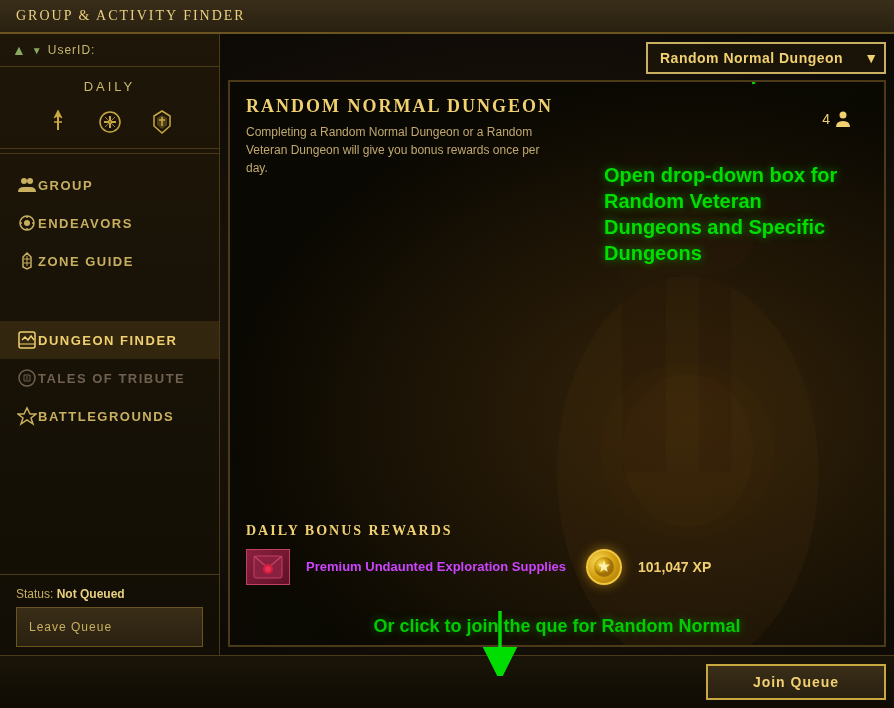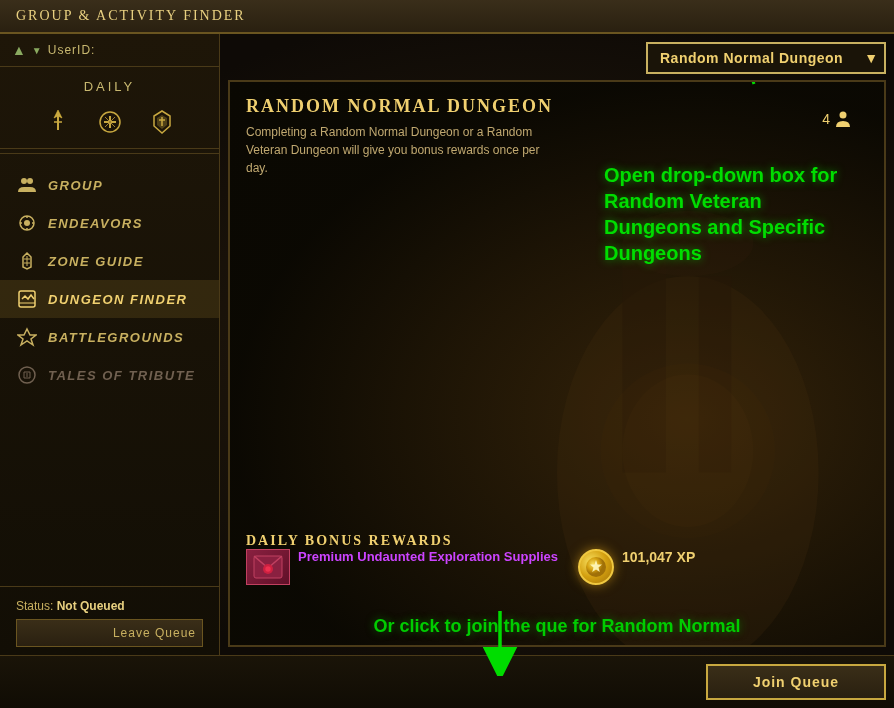--- a/index.html
+++ b/index.html
@@ -120,29 +120,28 @@
     }
 
     .nav-items {
       flex: 1;
       padding: 8px 0;
     }
 
     .nav-item {
       display: flex;
       align-items: center;
-      gap: 10px;
       padding: 8px 16px;
       cursor: pointer;
       position: relative;
-      font-style: italic;
     }
 
     .nav-item.active {
       background: rgba(200, 160, 60, 0.15);
+      margin-top: 41px;
     }
 
     .nav-item-icon {
       width: 22px;
       height: 22px;
       display: flex;
       align-items: center;
       justify-content: center;
       color: #c8b060;
       font-size: 16px;
@@ -180,27 +179,27 @@
     }
 
     .status-value {
       color: #e8d080;
       font-weight: bold;
       margin-top: 11px;
     }
 
     .leave-queue-btn {
       width: 100%;
-      padding: 6px;
+      padding: 12px;
       background: linear-gradient(180deg, #3a2e18 0%, #2a2010 100%);
       border: 1px solid #6a5520;
       color: #c8b060;
       font-size: 12px;
       cursor: pointer;
-      text-align: right;
+      text-align: left;
       letter-spacing: 1px;
     }
 
     
     .main-panel {
       flex: 1;
       display: flex;
       flex-direction: column;
       padding: 8px;
       position: relative;
@@ -325,33 +324,34 @@
       left: 16px;
       right: 16px;
     }
 
     .daily-bonus-title {
       color: #f0d070;
       font-size: 14px;
       font-weight: bold;
       letter-spacing: 2px;
       text-transform: uppercase;
+      margin-bottom: 10px;
       font-family: 'Georgia', serif;
     }
 
     .rewards-row {
       display: flex;
       align-items: center;
       gap: 20px;
     }
 
     .reward-item {
       display: flex;
-      align-items: flex-start;
-      gap: 8px;
+      align-items: center;
+      gap: 16px;
     }
 
     .reward-envelope {
       width: 44px;
       height: 36px;
       background: linear-gradient(135deg, #8a2040 0%, #601028 100%);
       border: 1px solid #c04060;
       display: flex;
       align-items: center;
       justify-content: center;
@@ -517,38 +517,38 @@
           <div class="nav-item-icon">
             <svg width="20" height="20" viewBox="0 0 20 20" fill="#f0d070">
               <rect x="2" y="2" width="16" height="16" rx="2" stroke="#f0d070" stroke-width="1.5" fill="none"></rect>
               <path d="M5 10 L8 7 L11 10 L14 6 L17 10" stroke="#f0d070" stroke-width="1.5" fill="none"></path>
               <path d="M2 14 L18 14" stroke="#f0d070" stroke-width="1"></path>
             </svg>
           </div>
           <span class="nav-item-label">DUNGEON FINDER</span>
         </div>
 
-        <div class="nav-item">
-          <div class="nav-item-icon">
-            <svg width="20" height="20" viewBox="0 0 20 20">
-              <path d="M10 2 L13 8 L19 8 L14 12 L16 18 L10 14 L4 18 L6 12 L1 8 L7 8 Z" stroke="#c8b060" stroke-width="1.5" fill="none"></path>
-            </svg>
-          </div>
-          <span class="nav-item-label">BATTLEGROUNDS</span>
-        </div>
-
         <div class="nav-item disabled">
           <div class="nav-item-icon">
             <svg width="20" height="20" viewBox="0 0 20 20">
               <circle cx="10" cy="10" r="8" stroke="#706050" stroke-width="1.5" fill="none"></circle>
               <path d="M7 7 L13 7 L13 13 L7 13 Z" stroke="#706050" stroke-width="1" fill="none"></path>
               <path d="M9 9 L11 9 M9 11 L11 11" stroke="#706050" stroke-width="1"></path>
             </svg>
           </div>
           <span class="nav-item-label">TALES OF TRIBUTE</span>
+        </div>
+
+        <div class="nav-item">
+          <div class="nav-item-icon">
+            <svg width="20" height="20" viewBox="0 0 20 20">
+              <path d="M10 2 L13 8 L19 8 L14 12 L16 18 L10 14 L4 18 L6 12 L1 8 L7 8 Z" stroke="#c8b060" stroke-width="1.5" fill="none"></path>
+            </svg>
+          </div>
+          <span class="nav-item-label">BATTLEGROUNDS</span>
         </div>
 
       </div>
 
       <div class="status-bar">
         <div class="status-text">
           <span>Status:</span>
           <span class="status-value">Not Queued</span>
         </div>
         <button class="leave-queue-btn">Leave Queue</button>

